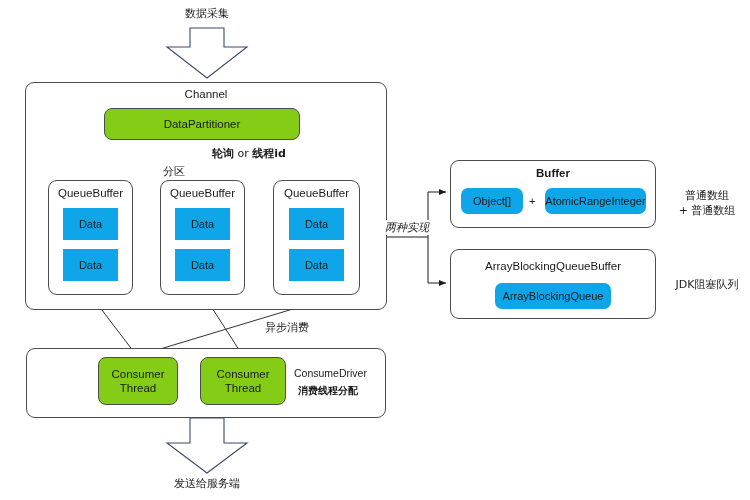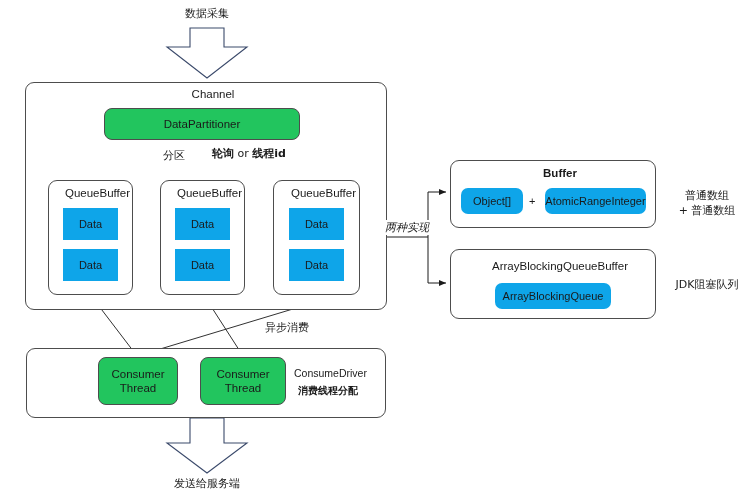--- a/index.html
+++ b/index.html
@@ -32,21 +32,20 @@
   }
   .box-title {
     position: absolute;
     left: 0;
     right: 4px;
     text-align: center;
     color: #1a1a1a;
     font-size: 11.5px;
     line-height: 14px;
     white-space: nowrap;
-    padding-left: 7px;
   }
   .chip {
     position: absolute;
     box-sizing: border-box;
     background: #0ea5e9;
     color: #1a1a1a;
     font-size: 11px;
     display: flex;
     align-items: center;
     justify-content: center;
@@ -71,21 +70,21 @@
   }
   .ctr {
     text-align: center;
     transform: translateX(-50%);
   }
   .inner-box {
     position: absolute;
     box-sizing: border-box;
     border: 1px solid #4d4d4d;
     border-radius: 8px;
-    background: #22c55e;
+    background: #84cc16;
     display: flex;
     align-items: center;
     justify-content: center;
     text-align: center;
     color: #1a1a1a;
     font-size: 11.5px;
     line-height: 14px;
   }
 </style>
 </head>
@@ -128,21 +127,21 @@
 
   <div class="lbl lbl-cn ctr" style="left:207px; top:6px;">数据采集</div>
 
   <div class="box" style="left:25px; top:82px; width:362px; height:228px;"></div>
   <div class="box-title" style="left:25px; top:87px; width:362px;">Channel</div>
 
   <div class="inner-box" style="left:104px; top:108px; width:196px; height:32px;">
     <span>DataPartitioner</span>
   </div>
 
-  <div class="lbl lbl-cn" style="left:163px; top:148px;">分区</div>
+  <div class="lbl lbl-cn" style="left:163px; top:164px;">分区</div>
   <div class="lbl" style="left:212px; top:146px;">
     <span class="lbl-cn lbl-b">轮询</span><span class="lbl-cn"> or </span><span class="lbl-cn lbl-b">线程id</span>
   </div>
 
   <div class="box" style="left:48px; top:180px; width:85px; height:115px;"></div>
   <div class="box-title" style="left:48px; top:186px; width:85px;">QueueBuffer</div>
   <div class="chip" style="left:63px; top:208px; width:55px; height:32px;">Data</div>
   <div class="chip" style="left:63px; top:249px; width:55px; height:32px;">Data</div>
 
   <div class="box" style="left:160px; top:180px; width:85px; height:115px;"></div>

